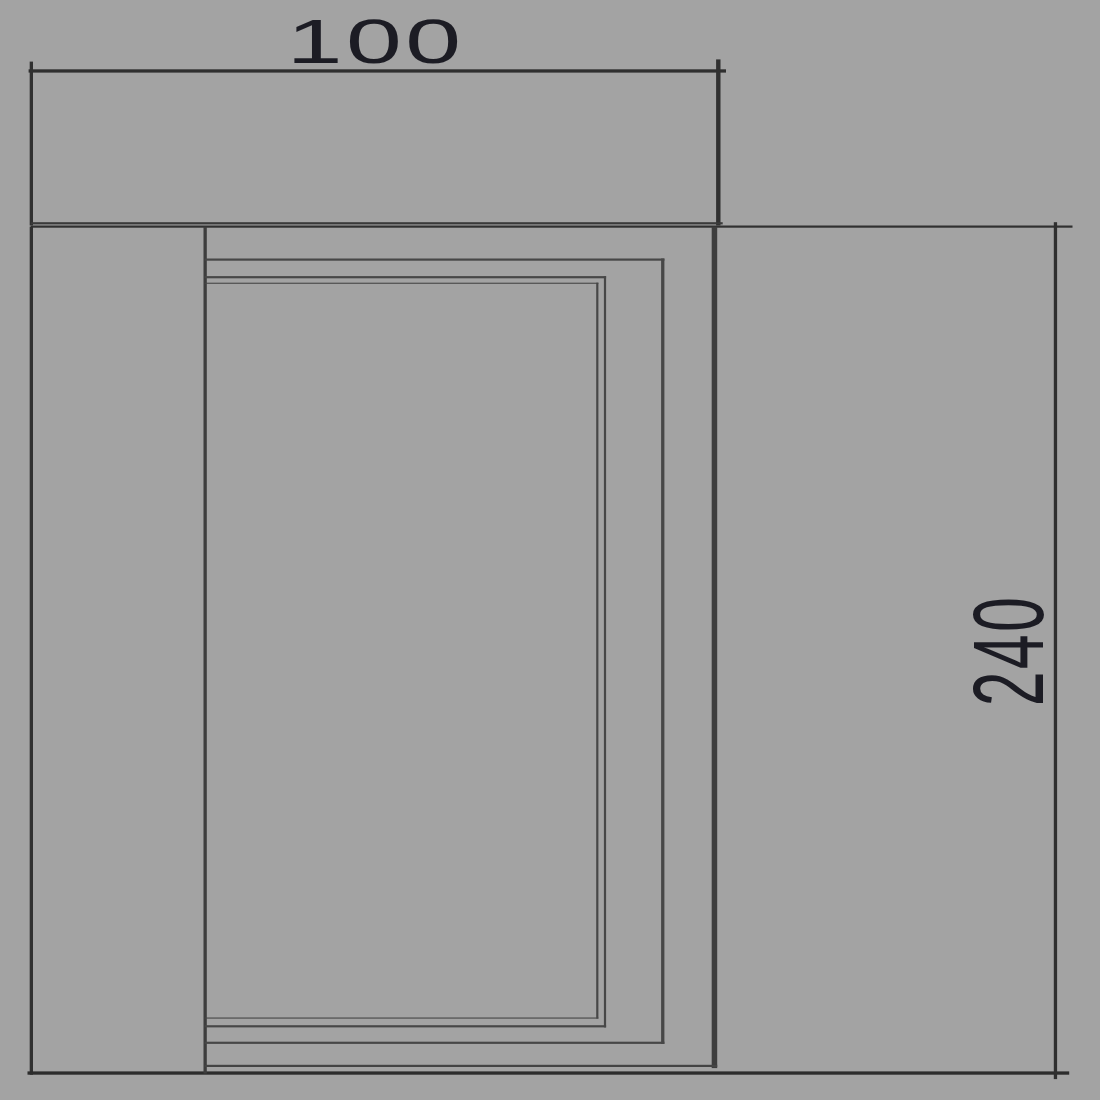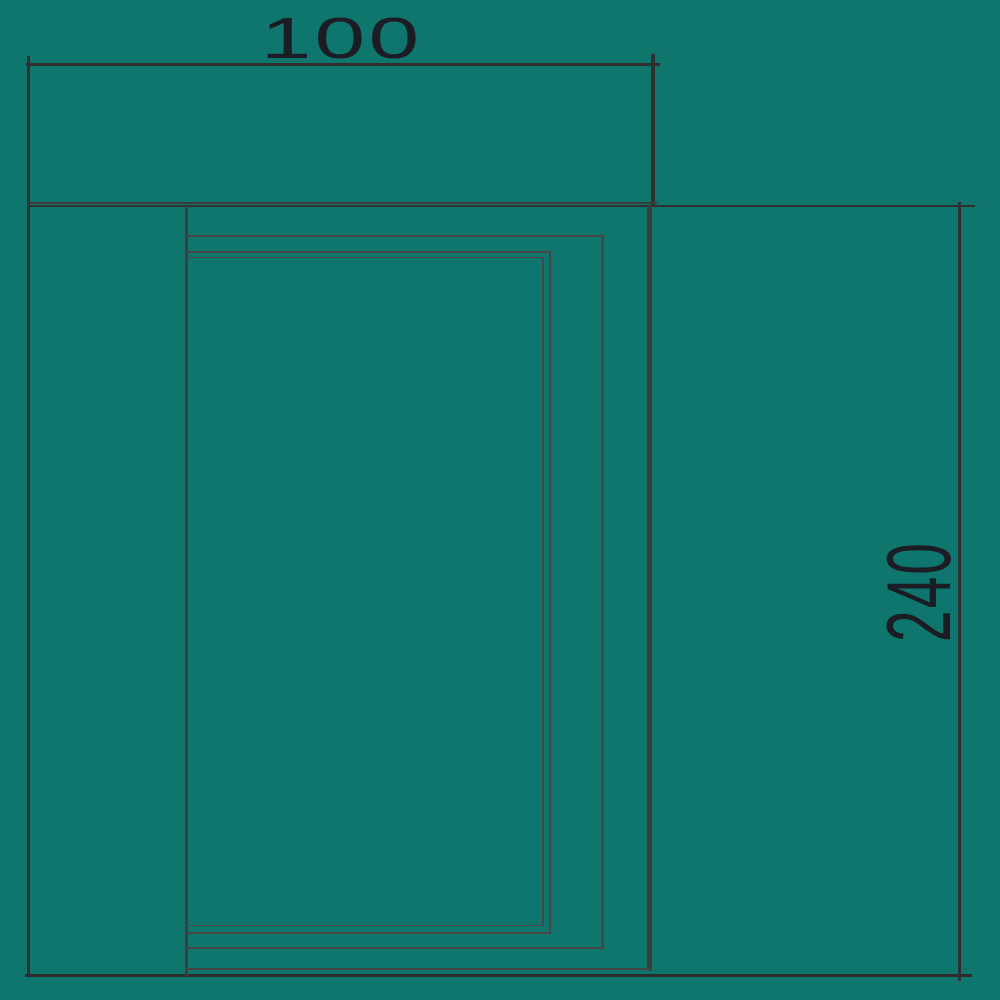--- a/index.html
+++ b/index.html
@@ -5,21 +5,21 @@
   html, body {
     margin: 0;
     padding: 0;
     background: #ffffff;
     font-family: "Liberation Sans", sans-serif;
   }
   .canvas {
     position: relative;
     width: 1000px;
     height: 1000px;
-    background: #0f766e;
+    background: #a3a3a3;
     overflow: hidden;
   }
   .ln {
     position: absolute;
     background: #3a3a3a;
   }
   
   .dim100-line   { left: 26px;  top: 63px;  width: 634px; height: 3px;  background: #2f2f2f; }
   .tp-left       { left: 27px;  top: 56px;  width: 3px;   height: 149px; background: #303030; }
   .tp-right      { left: 651px; top: 54px;  width: 4px;   height: 151px; background: #303030; }

